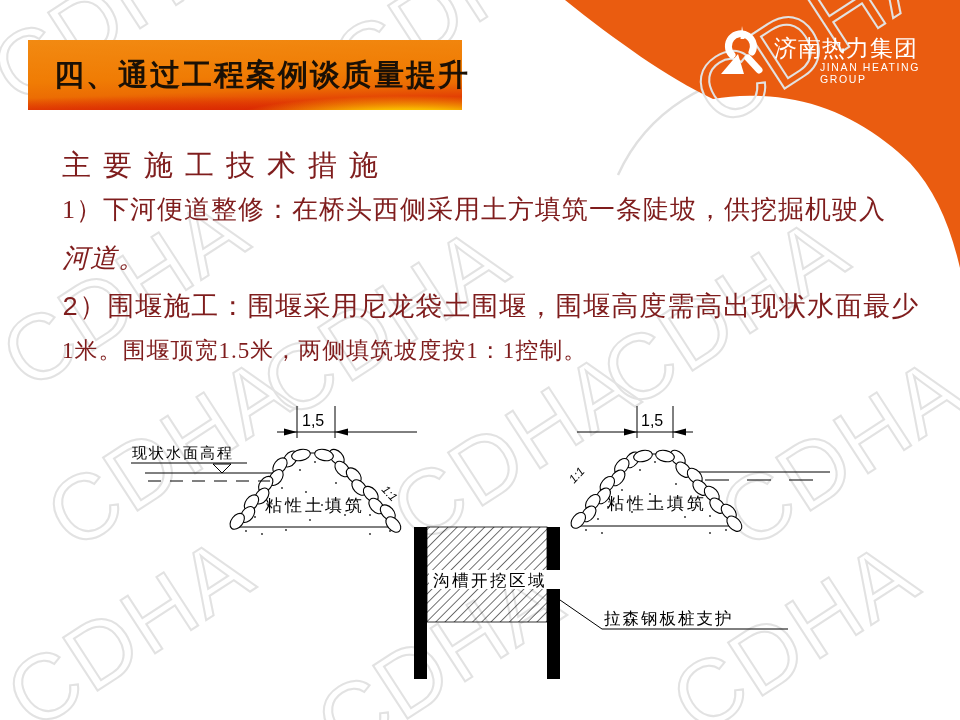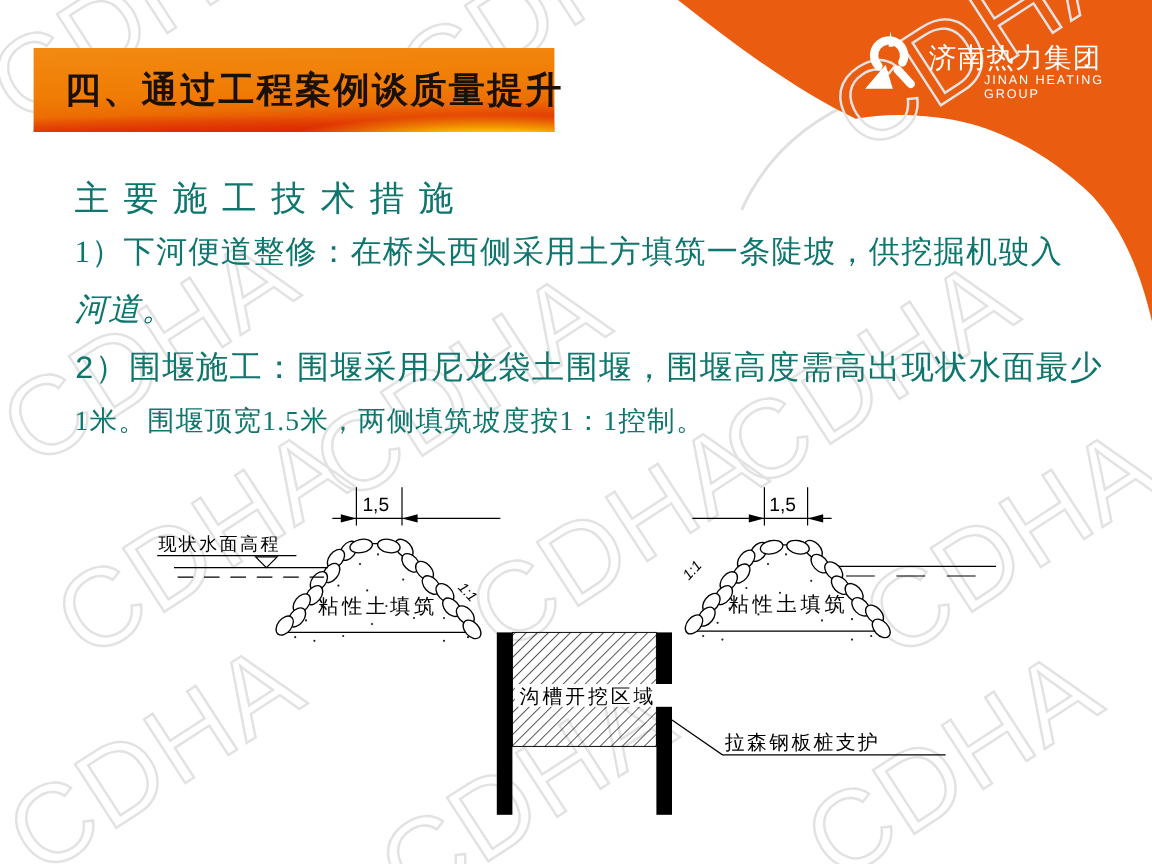--- a/index.html
+++ b/index.html
@@ -25,21 +25,21 @@
   .banner{position:absolute;left:28px;top:40px;width:434px;height:70px;z-index:2;
     background-image:
       radial-gradient(120% 95% at 88% 112%, #ffe000 0%, rgba(255,214,0,.85) 14%, rgba(255,170,0,0) 34%),
       radial-gradient(150% 80% at 35% 130%, rgba(205,10,0,.9) 0%, rgba(215,35,0,.55) 35%, rgba(230,90,0,0) 62%),
       linear-gradient(178deg, #f28a12 0%, #f07c04 50%, #ec6d03 68%, #e44504 82%, #d81803 100%);
     display:flex;align-items:center;}
   .banner-text{padding-left:26px;font-size:30px;font-weight:bold;color:#1a1005;
                letter-spacing:2px;font-family:Liberation Mono, monospace;white-space:nowrap;}
 
   
-  .bodyline{position:absolute;left:62px;color:#0f766e;white-space:nowrap;z-index:2;
+  .bodyline{position:absolute;left:62px;color:#7f1d1d;white-space:nowrap;z-index:2;
             font-family:"Liberation Serif",serif;}
   #line-0{top:146px;font-size:29px;letter-spacing:12px;}
   #line-1{top:192px;font-size:26px;letter-spacing:1px;}
   #line-2{top:240px;font-size:27px;letter-spacing:1px;font-style:italic;}
   #line-3{top:288px;font-size:27px;letter-spacing:1px;font-family:Liberation Mono, monospace;}
   #line-4{top:335px;font-size:23px;letter-spacing:1px;}
 
   
   #diagram{position:absolute;left:0;top:0;z-index:2;}
   #diagram text{font-family:"Liberation Sans",sans-serif;fill:#000;}

